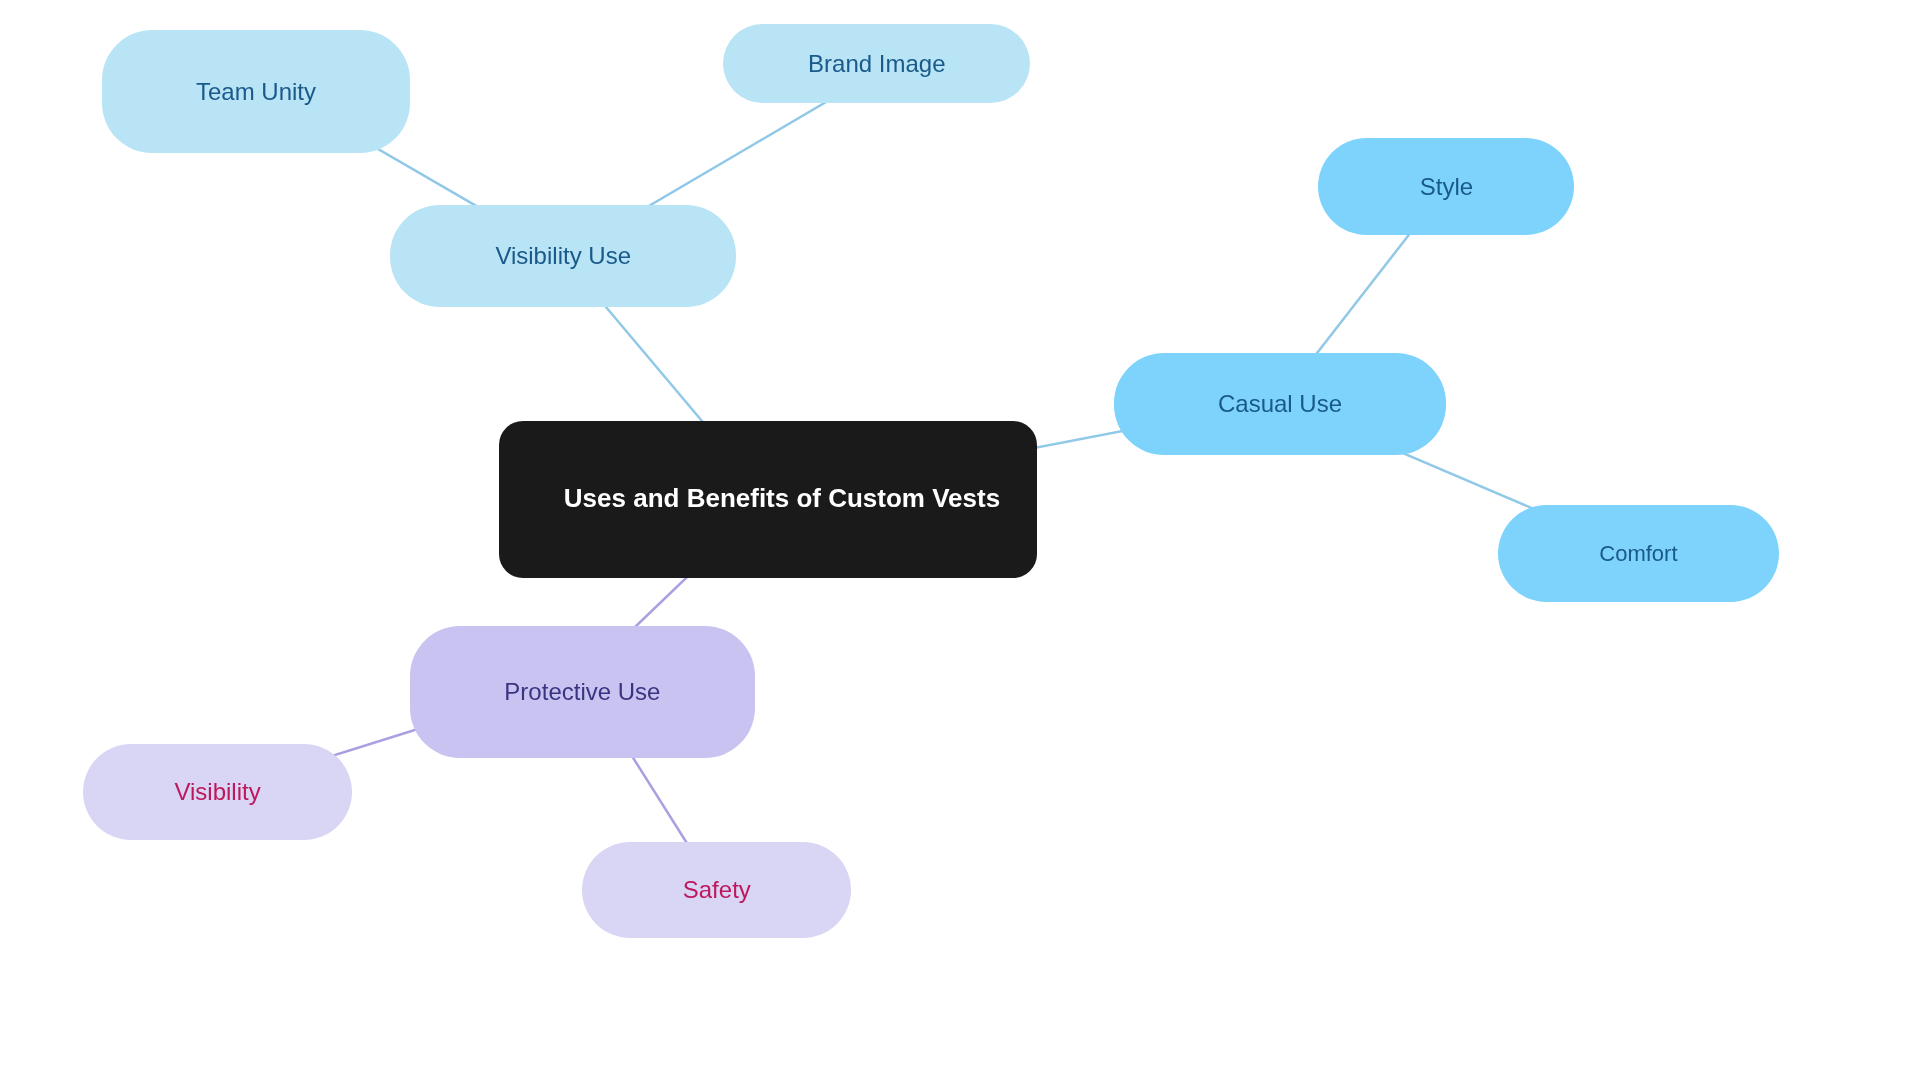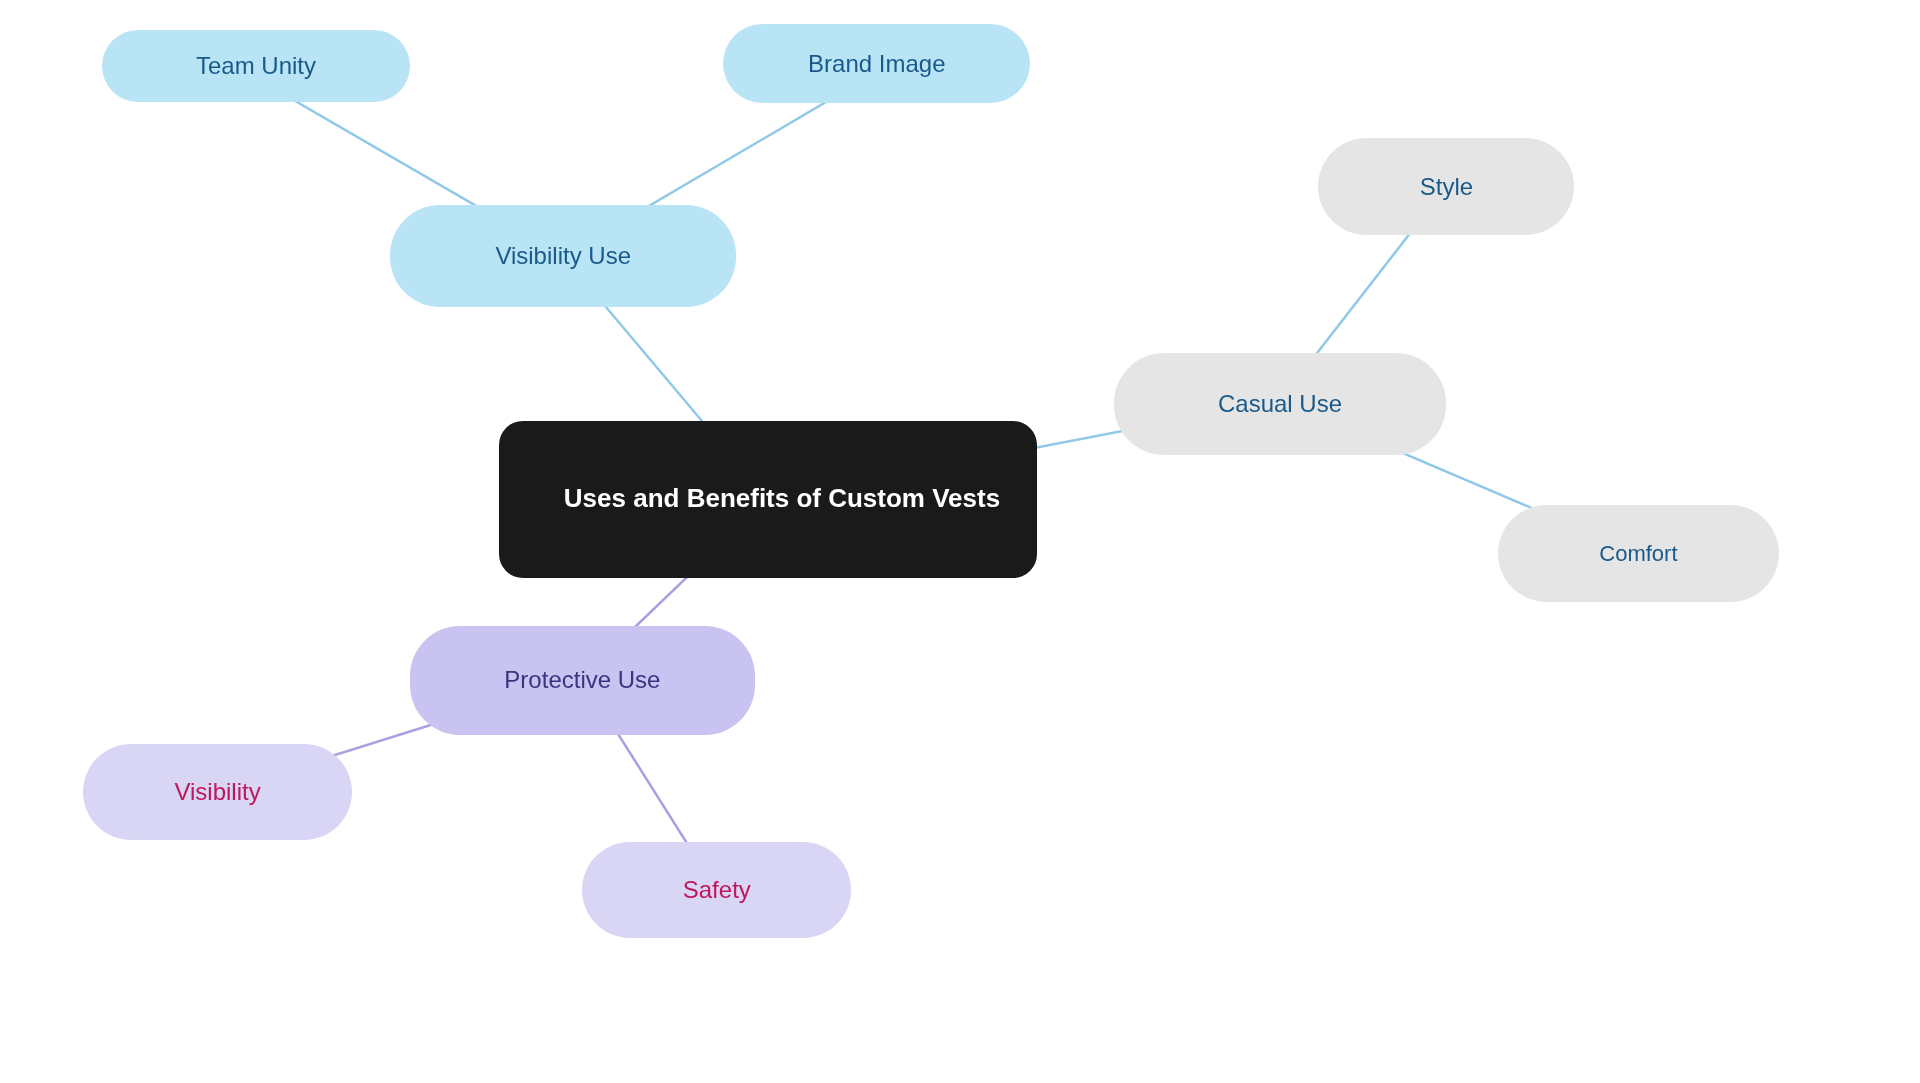--- a/index.html
+++ b/index.html
@@ -39,21 +39,21 @@
       width: 420px;
       height: 130px;
       line-height: 1.3;
     }
     .node-blue {
       background: #b8e4f5;
       color: #1a5a8a;
       border: none;
     }
     .node-blue-light {
-      background: #e5e5e5;
+      background: #7dd3fc;
       color: #1a5a8a;
       border: none;
     }
     .node-purple {
       background: #c8c3f0;
       color: #3a3580;
       border: none;
     }
     .node-purple-light {
       background: #d8d5f5;
@@ -73,39 +73,39 @@
     <line x1="1280" y1="400.71000000000004" x2="1638.4" y2="553.5333333333333" stroke="#90c8e8" stroke-width="2.5"></line>
     <line x1="768" y1="499.3833333333333" x2="582.4" y2="677.4766666666667" stroke="#a8a0e0" stroke-width="2.5"></line>
     <line x1="582.4" y1="677.4766666666667" x2="217.6" y2="791.7933333333334" stroke="#a8a0e0" stroke-width="2.5"></line>
     <line x1="582.4" y1="677.4766666666667" x2="716.8000000000001" y2="890.4666666666667" stroke="#a8a0e0" stroke-width="2.5"></line>
   </svg>
 
 <div id="nodes-container">
     <div class="node node-center" style="left: 499.2px; top: 421.167px; width: 537.6px; height: 156.433px; font-size: 26px; padding-left: 28px;">
       <span>Uses and Benefits of Custom Vests</span>
     </div>
-    <div class="node node-blue" style="left: 102.4px; top: 30.0833px; width: 307.2px; height: 72px; font-size: 24px;">
+    <div class="node node-blue" style="left: 102.4px; top: 30.0833px; width: 307.2px; height: 123px; font-size: 24px;">
       <span>Team Unity</span>
     </div>
     <div class="node node-blue" style="left: 723.2px; top: 24.0667px; width: 307.2px; height: 79px; font-size: 24px;">
       <span>Brand Image</span>
     </div>
     <div class="node node-blue" style="left: 390.4px; top: 204.567px; width: 345.6px; height: 102.283px; font-size: 24px;">
       <span>Visibility Use</span>
     </div>
     <div class="node node-blue-light" style="left: 1113.6px; top: 353px; width: 332.8px; height: 102.283px; font-size: 24px;">
       <span>Casual Use</span>
     </div>
     <div class="node node-blue-light" style="left: 1318.4px; top: 138.383px; width: 256px; height: 96.2667px; font-size: 24px;">
       <span>Style</span>
     </div>
     <div class="node node-blue-light" style="left: 1497.6px; top: 505.4px; width: 281.6px; height: 96.2667px; font-size: 22px;">
       <span>Comfort</span>
     </div>
-    <div class="node node-purple" style="left: 409.6px; top: 625.733px; width: 345.6px; height: 109px; font-size: 24px;">
+    <div class="node node-purple" style="left: 409.6px; top: 625.733px; width: 345.6px; height: 132px; font-size: 24px;">
       <span>Protective Use</span>
     </div>
     <div class="node node-purple-light" style="left: 83.2px; top: 743.66px; width: 268.8px; height: 96.2667px; font-size: 24px;">
       <span>Visibility</span>
     </div>
     <div class="node node-purple-light" style="left: 582.4px; top: 842px; width: 268.8px; height: 96.2667px; font-size: 24px;">
       <span>Safety</span>
     </div>
   </div>
 

